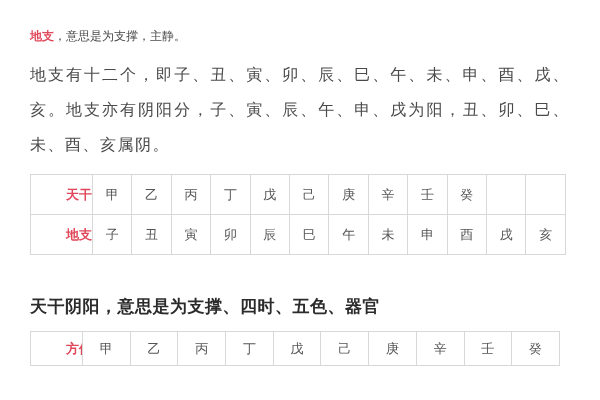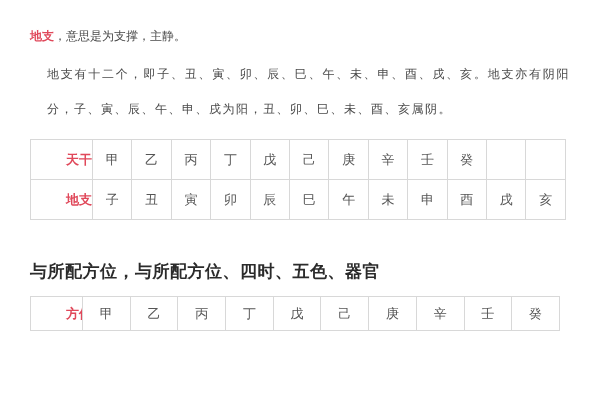--- a/index.html
+++ b/index.html
@@ -24,26 +24,25 @@
     font-size: 12px;
     line-height: 24px;
     color: var(--body-text);
   }
   .term {
     color: var(--accent);
     font-weight: bold;
   }
   .body-para {
     margin-top: 9px;
-    font-size: 12px;
+    font-size: 16px;
     line-height: 35px;
     letter-spacing: 1.5px;
     color: var(--body-text);
     text-align: justify;
-    margin-left: 17px;
   }
   table {
     border-collapse: collapse;
     table-layout: fixed;
   }
   td {
     border: 1px solid var(--border);
     text-align: center;
     vertical-align: middle;
     font-size: 13px;
@@ -117,21 +116,21 @@
           <td>午</td>
           <td>未</td>
           <td>申</td>
           <td>酉</td>
           <td>戌</td>
           <td>亥</td>
         </tr>
       </tbody>
   </table>
 
-  <h2 class="section-heading">与所配方位，与所配方位、四时、五色、器官</h2>
+  <h2 class="section-heading">天干阴阳，意思是为支撑、四时、五色、器官</h2>
 
   <table class="fangwei-table">
     <colgroup>
         <col class="label-col">
       </colgroup>
     <tbody>
         <tr>
           <td class="row-label">方位</td>
           <td>甲</td>
           <td>乙</td>

